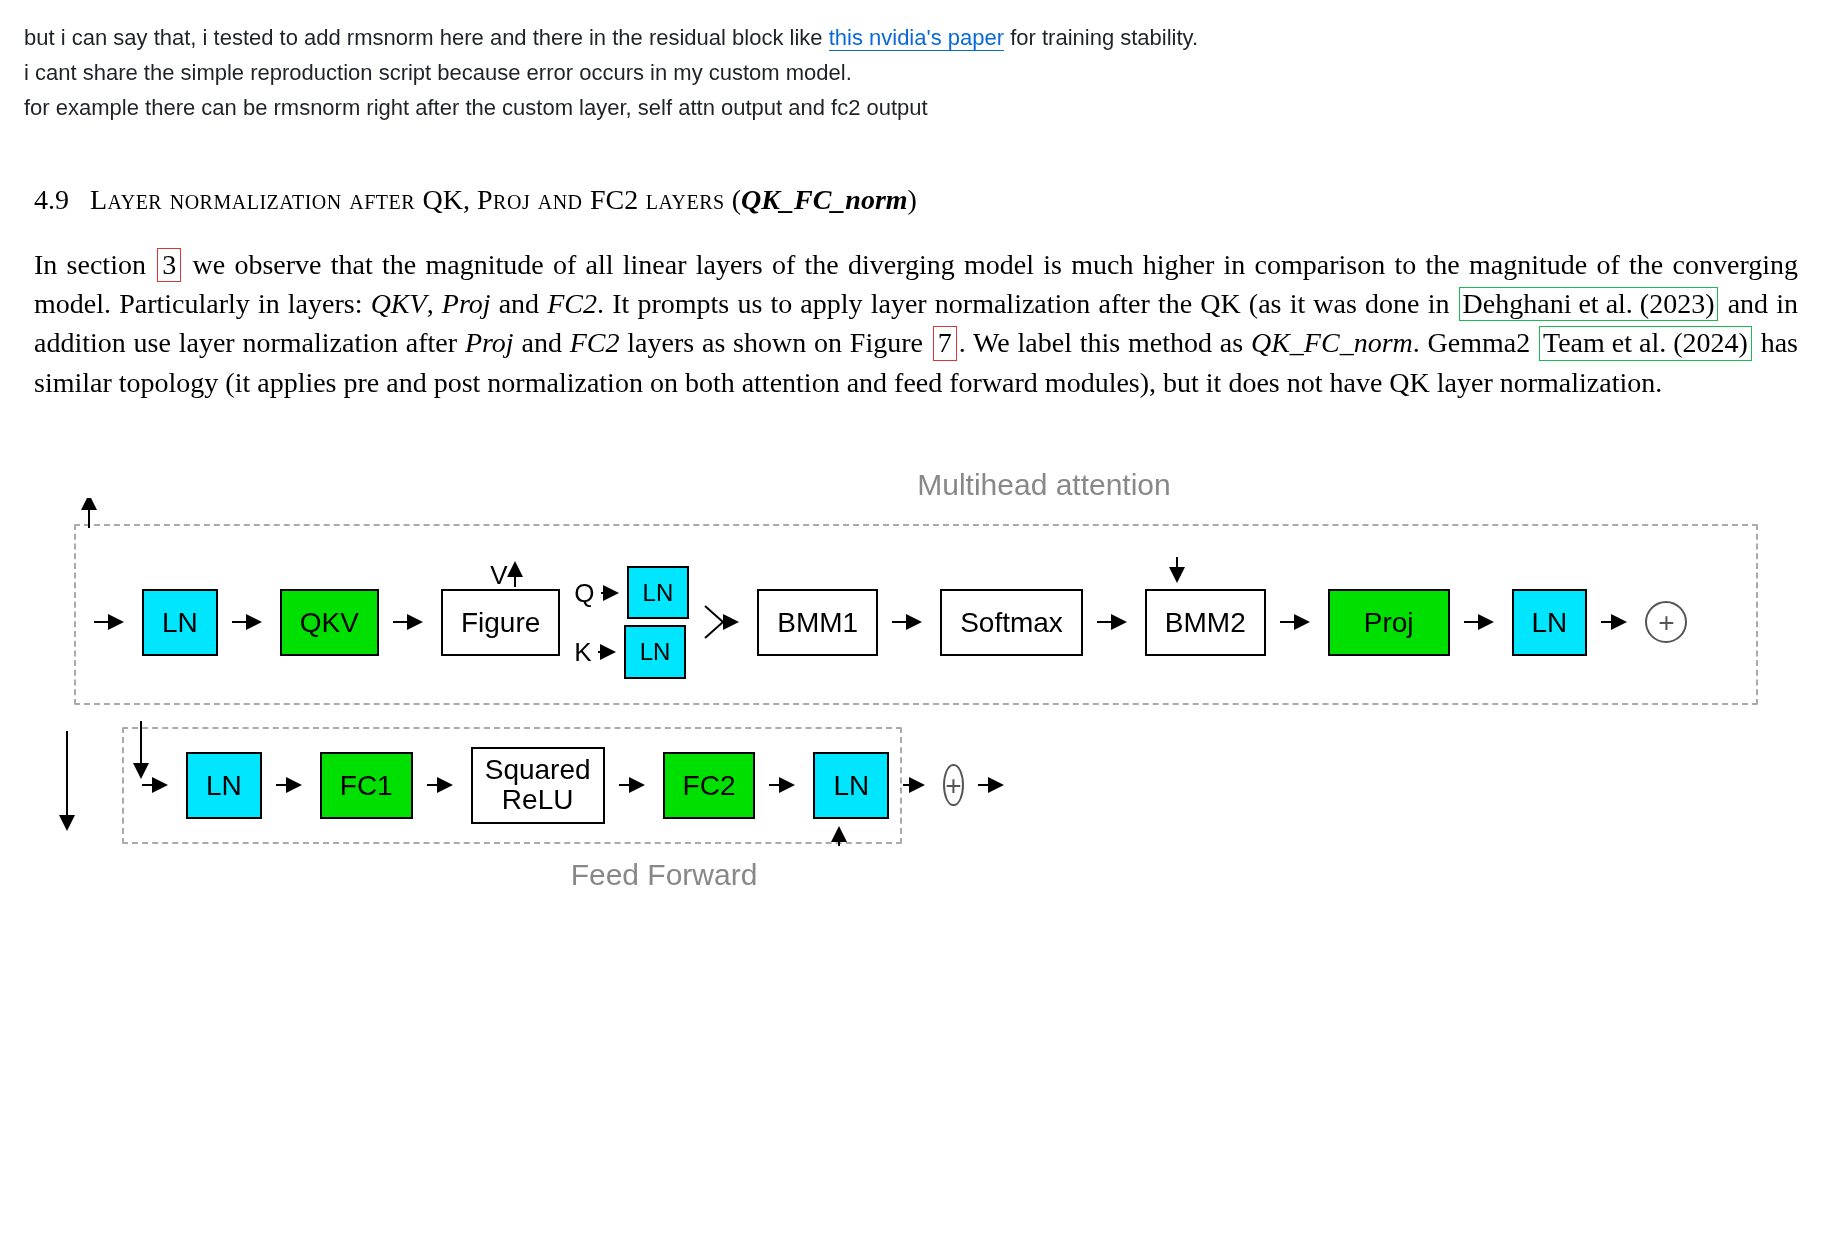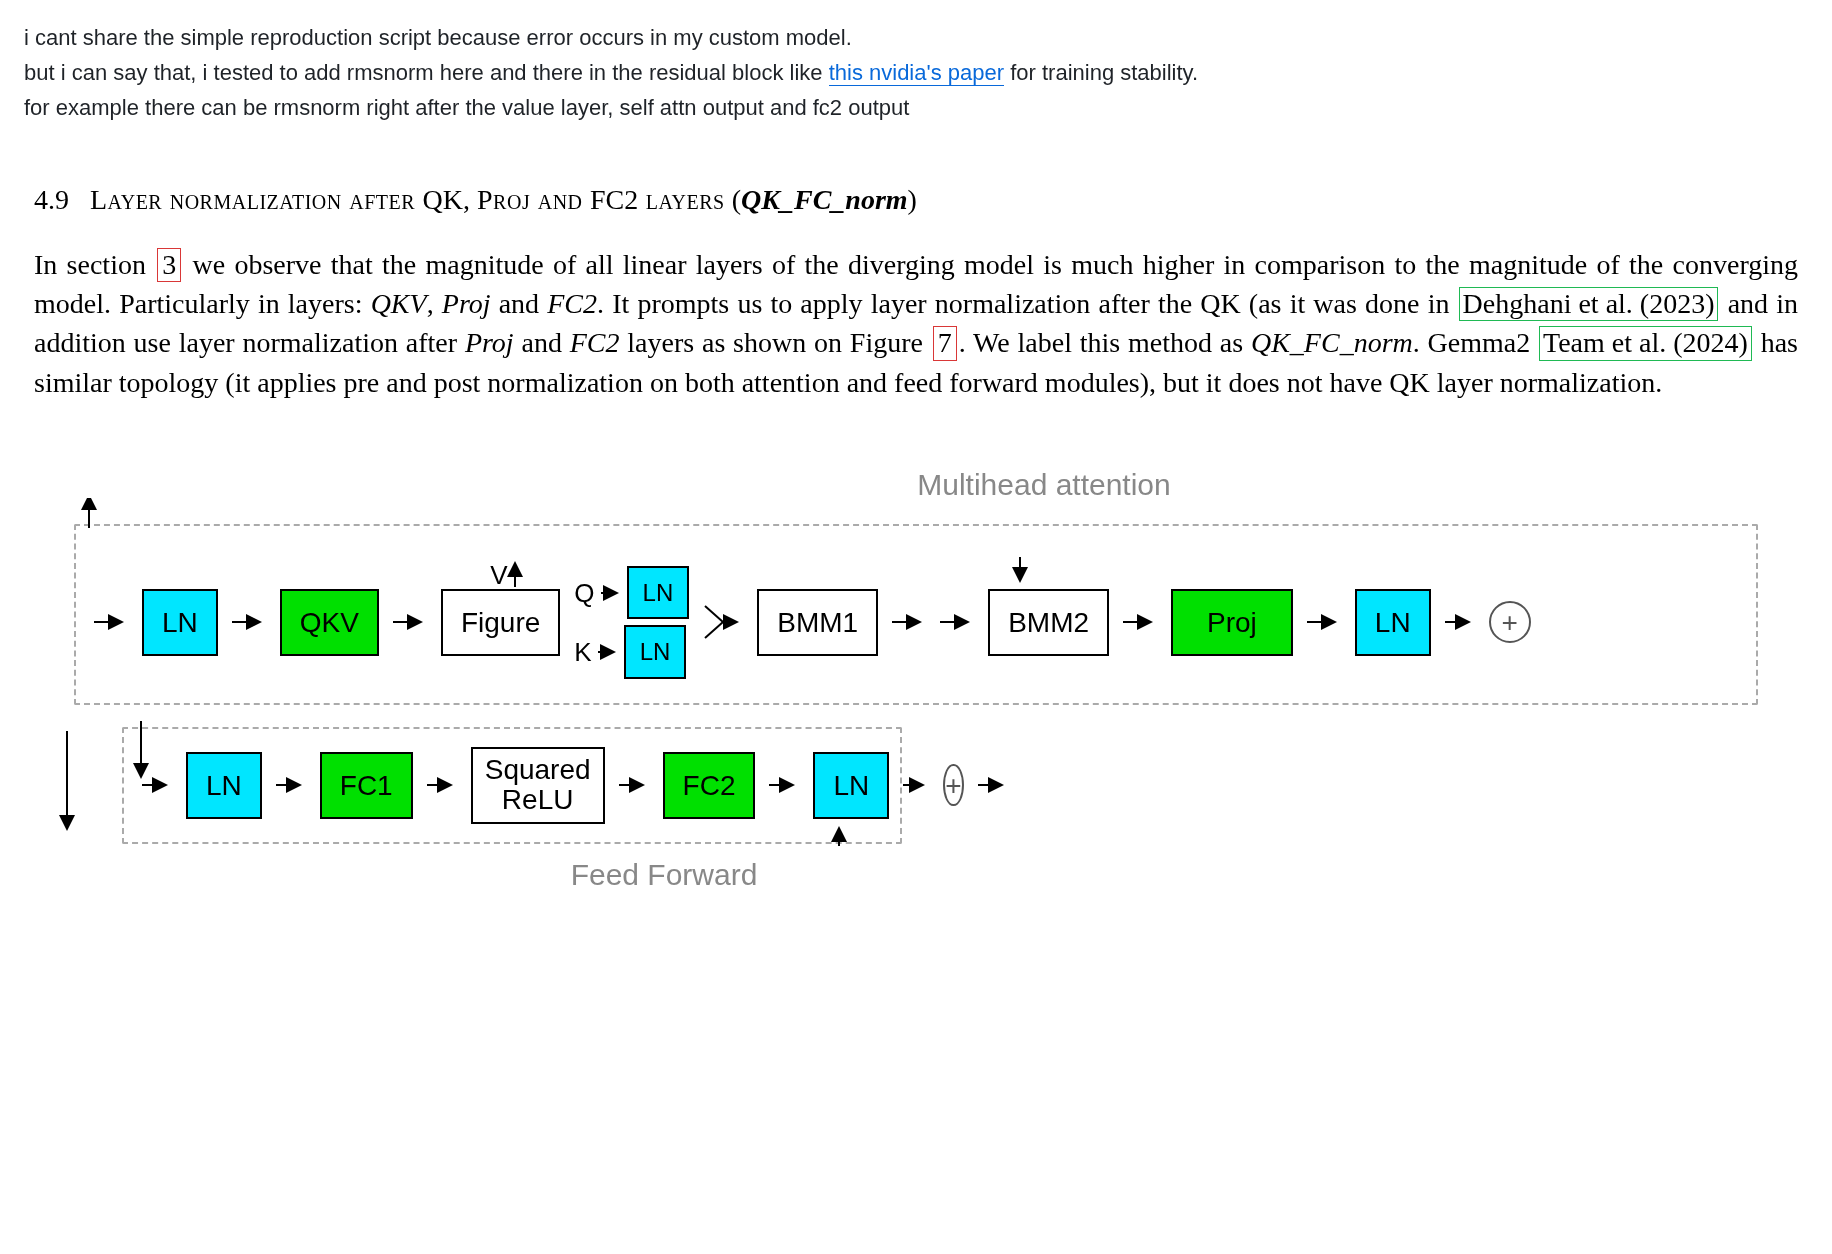--- a/index.html
+++ b/index.html
@@ -187,25 +187,25 @@
   .ff-down-arrow {
     position: absolute;
     left: -20px;
     top: 2px;
   }
 </style>
 </head>
 <body>
 
 <div class="comment">
-  <div>i cant share the simple reproduction script because error occurs in my custom model.</div>
   <div>
     <span>but i can say that, i tested to add rmsnorm here and there in the residual block like </span><a href="#" class="paper-link">this nvidia's paper</a><span> for training stability.</span>
   </div>
-  <div>for example there can be rmsnorm right after the value layer, self attn output and fc2 output</div>
+  <div>i cant share the simple reproduction script because error occurs in my custom model.</div>
+  <div>for example there can be rmsnorm right after the custom layer, self attn output and fc2 output</div>
 </div>
 
 <div class="paper-excerpt">
   <div class="paper-heading">
     <span class="num">4.9</span>&nbsp;&nbsp;&nbsp;<span class="sc">Layer normalization after </span><span class="upright">QK, </span><span class="sc">Proj</span><span class="sc"> and </span><span class="upright">FC2</span><span class="sc"> layers</span><span> (</span><span class="qk-italic">QK_FC_norm</span><span>)</span>
   </div>
 
   <div class="paper-body">
     <span>In section </span><span class="ref-red">3</span><span> we observe that the magnitude of all linear layers of the diverging model is much higher in comparison to the magnitude of the converging model. Particularly in layers: </span><em>QKV</em><span>, </span><em>Proj</em><span> and </span><em>FC2</em><span>. It prompts us to apply layer normalization after the QK (as it was done in </span><span class="ref-green">Dehghani et al. (2023)</span><span> and in addition use layer normalization after </span><em>Proj</em><span> and </span><em>FC2</em><span> layers as shown on Figure </span><span class="ref-red">7</span><span>. We label this method as </span><em>QK_FC_norm</em><span>. Gemma2 </span><span class="ref-green">Team et al. (2024)</span><span> has similar topology (it applies pre and post normalization on both attention and feed forward modules), but it does not have QK layer normalization.</span>
   </div>
@@ -269,20 +269,21 @@
       <svg class="arrow-svg" width="40" height="56">
         <line x1="2" y1="12" x2="20" y2="28" stroke="#000" stroke-width="2"></line>
         <line x1="2" y1="44" x2="20" y2="28" stroke="#000" stroke-width="2"></line>
         <line x1="20" y1="28" x2="34" y2="28" stroke="#000" stroke-width="2" marker-end="url(#a1)"></line>
       </svg>
 
       <div class="block">BMM1</div>
       <svg class="arrow-svg" width="34" height="20">
           <line x1="0" y1="10" x2="28" y2="10" stroke="#000" stroke-width="2" marker-end="url(#a1)"></line>
         </svg>
+      <div class="block">Softmax</div>
       <svg class="arrow-svg" width="34" height="20">
           <line x1="0" y1="10" x2="28" y2="10" stroke="#000" stroke-width="2" marker-end="url(#a1)"></line>
         </svg>
 
       <div style="position:relative;">
         <svg width="40" height="30" style="position:absolute;top:-34px;left:12px;">
             <line x1="20" y1="2" x2="20" y2="26" stroke="#000" stroke-width="2" marker-end="url(#a1)"></line>
           </svg>
         <div class="block">BMM2</div>
       </div>

